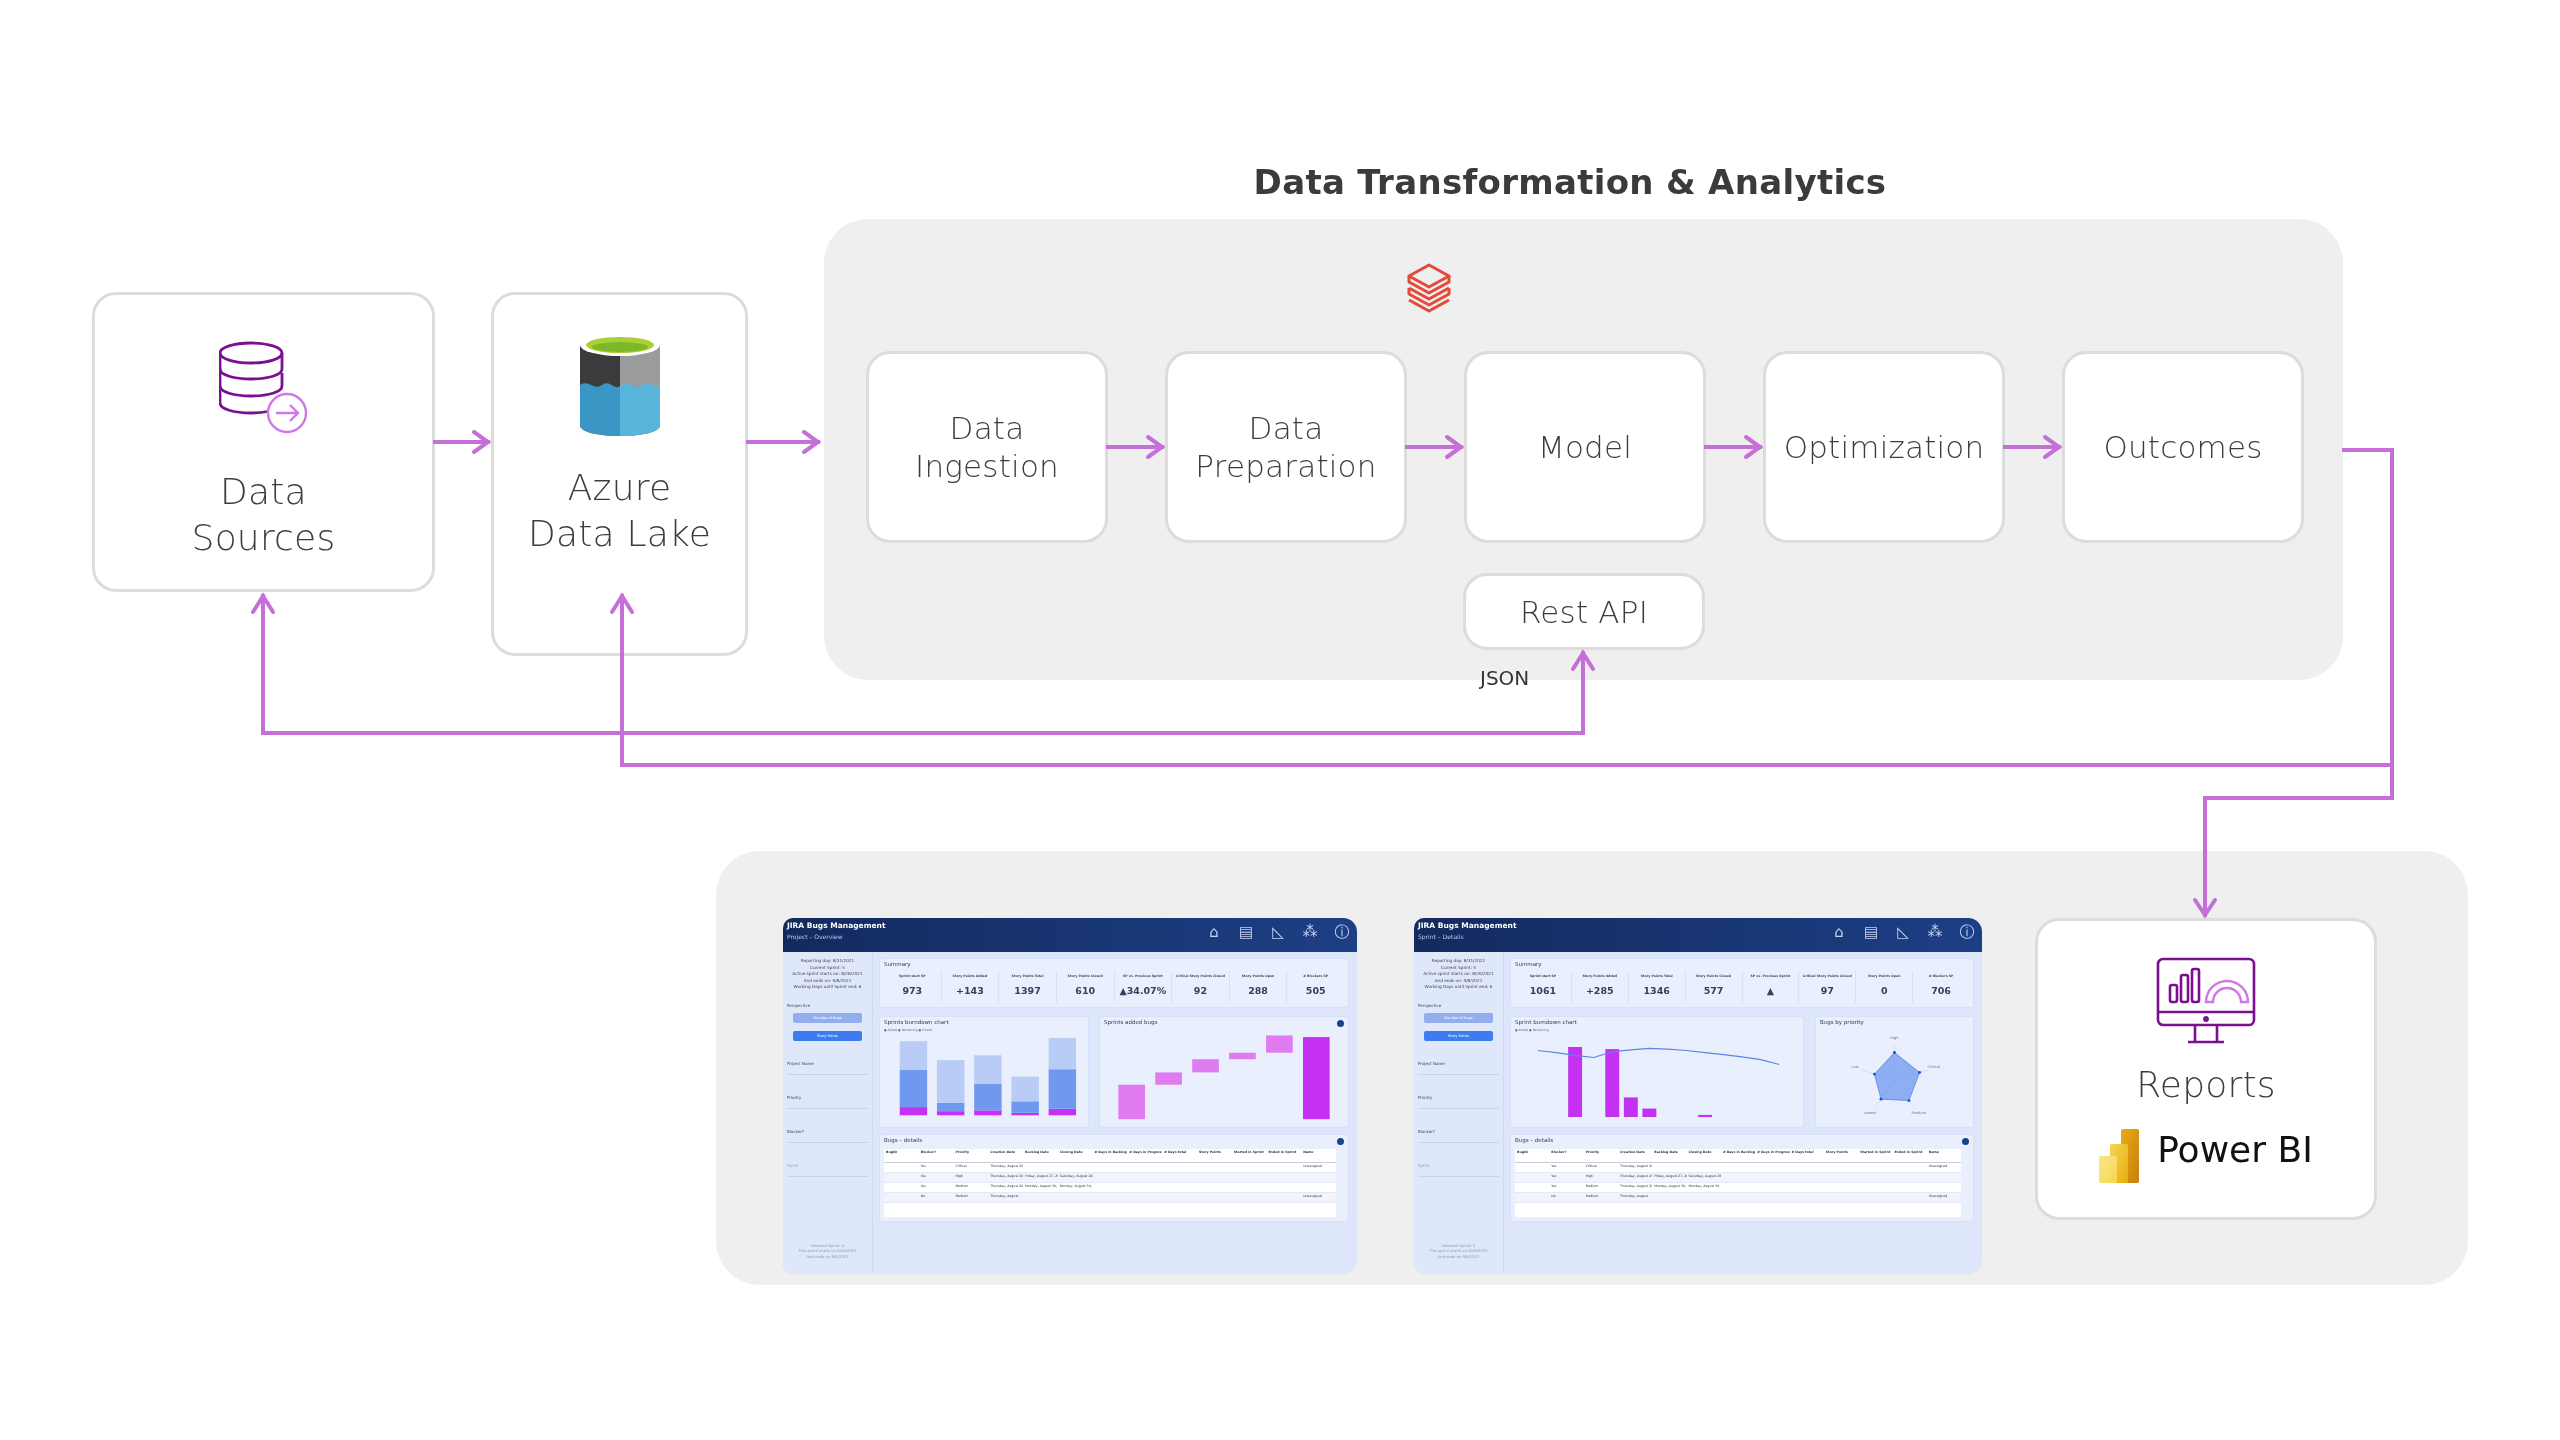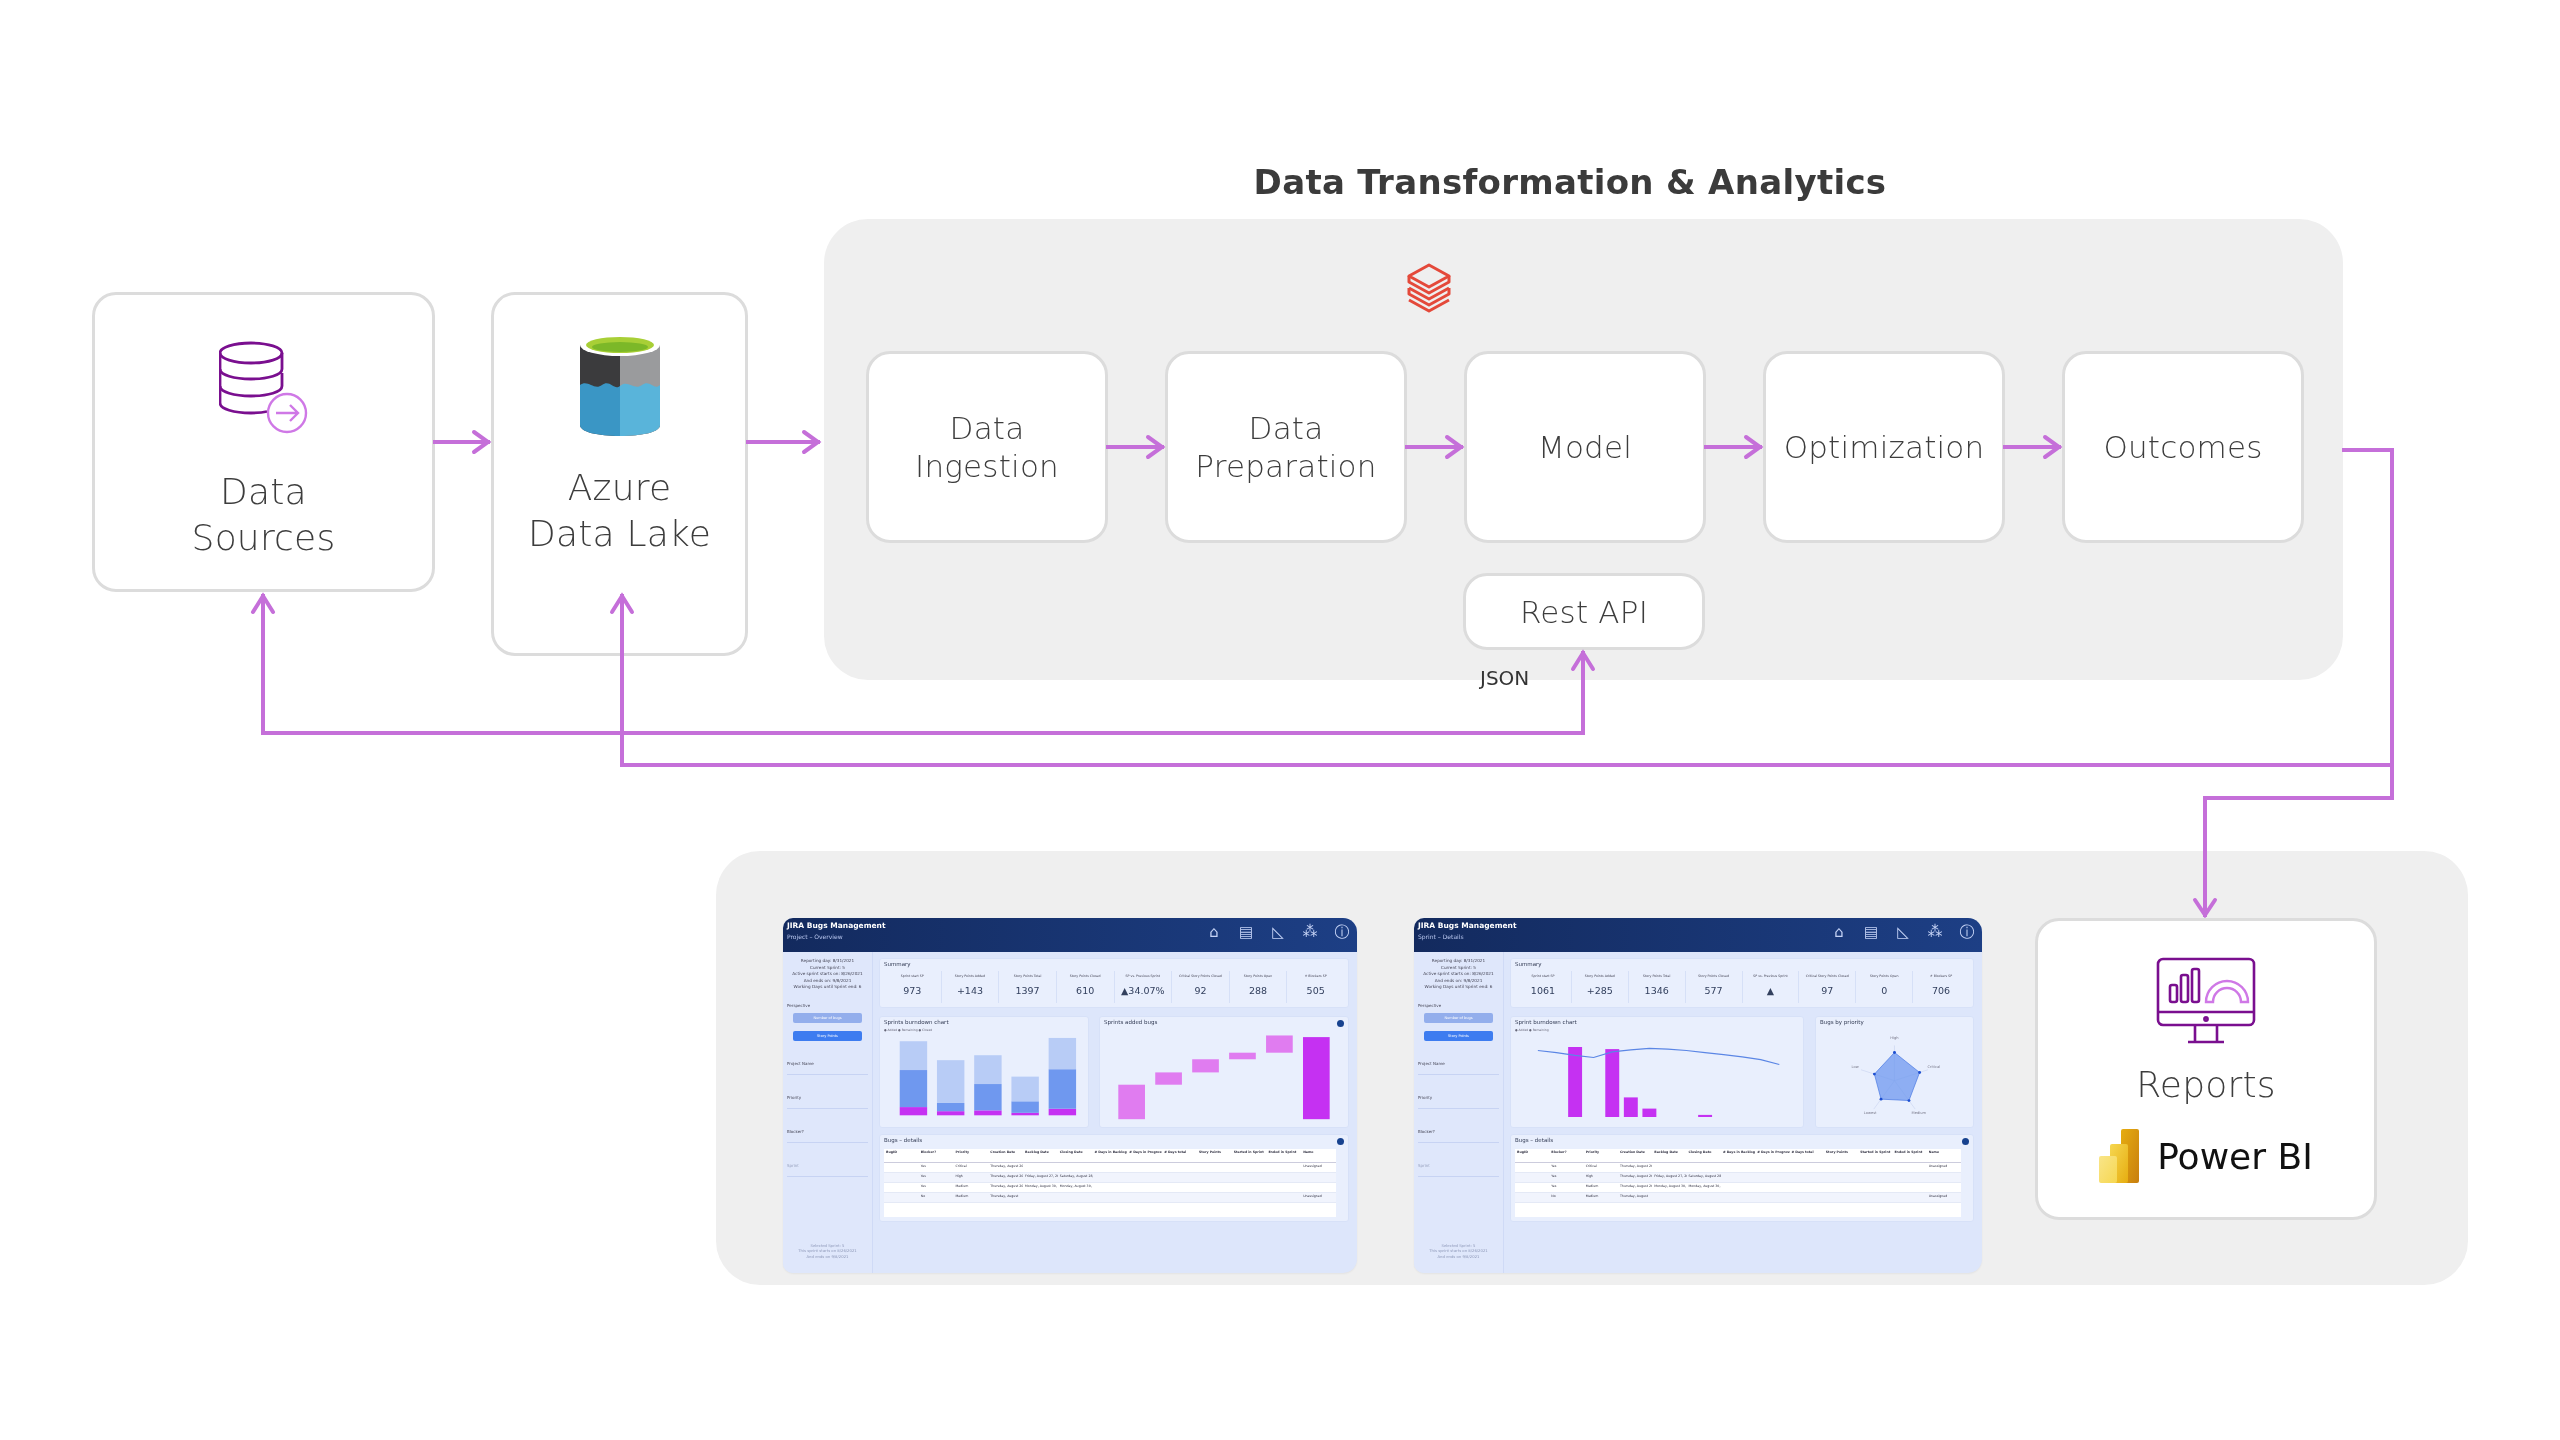--- a/index.html
+++ b/index.html
@@ -43,21 +43,21 @@
       font-family: "DejaVu Sans", sans-serif; font-size: 50px; font-weight: 500; color: #111; letter-spacing: -0.5px;
     }
 
     #json-label { position: absolute; left: 1480px; top: 666px; font-size: 20px; color: #333; font-family: "DejaVu Sans", sans-serif; text-align: center; }
 
     #arrows { position: absolute; left: 0; top: 0; width: 2560px; height: 1440px; pointer-events: none; }
 
     
     #node-reports { left: 2035px; top: 918px; width: 342px; height: 302px; justify-content: flex-start; padding-top: 36px; }
     #reports-label { margin-top: 18px; font-size: 36px; line-height: 44px; }
-    #powerbi-row { display: flex; align-items: center; gap: 18px; margin-top: 22px; }
+    #powerbi-row { display: flex; align-items: flex-start; gap: 18px; margin-top: 22px; }
     #powerbi-text { font-family: "DejaVu Sans", sans-serif; font-size: 36px; color: #111; }
 
     
     .dash {
       position: absolute; top: 918px; height: 355px; border-radius: 10px 14px 14px 10px;
       background: #dde6fb; overflow: hidden; box-shadow: 0 1px 2px rgba(0,0,0,0.05);
       font-family: "DejaVu Sans", sans-serif;
     }
     #dash-0 { left: 783px; width: 574px; }
     #dash-1 { left: 1414px; width: 568px; }
@@ -79,21 +79,21 @@
     .side-btn { margin: 5px 6px 0; height: 10px; border-radius: 2px; background: #93aeec; color: #fff; font-size: 3.5px; text-align: center; line-height: 10px; }
     .side-btn.active { background: #3d7cf0; margin-top: 8px; }
     .side-filter { margin-top: 20px; font-size: 4px; border-bottom: 1px solid #c7d3f3; padding-bottom: 8px; }
     .side-footer { position: absolute; bottom: 14px; left: 0; right: 0; text-align: center; color: #8d98b8; font-size: 3.8px; line-height: 5.5px; }
 
     .dash-main { position: absolute; left: 96px; top: 40px; right: 8px; bottom: 6px; }
     .card { position: absolute; background: #e9effd; border: 1px solid #d7e1f8; border-radius: 3px; }
     .card-title { position: absolute; left: 4px; top: 2px; font-size: 5.5px; color: #333c55; }
     .summary { left: 0; top: 0; right: 0; height: 50px; }
     .kpis { position: absolute; left: 4px; right: 4px; top: 12px; bottom: 4px; display: flex; }
-    .kpi { flex: 1; text-align: center; border-left: 1px solid #d6e0f7; }
+    .kpi { flex: 1; text-align: center; border-left: 1px solid #d6e0f7; font-weight: bold; }
     .kpi:first-child { border-left: none; }
     .kpi-label { font-size: 3.2px; color: #445; margin-top: 3px; white-space: nowrap; overflow: hidden; }
     .kpi-value { font-size: 9.5px; color: #33405e; margin-top: 7px; }
 
     .chart-card { top: 58px; height: 112px; }
     .table-card { left: 0; right: 0; top: 176px; height: 88px; }
     .help-dot { position: absolute; right: 4px; top: 3px; width: 7px; height: 7px; border-radius: 50%; background: #17428f; }
     .legend { position: absolute; left: 4px; top: 11px; font-size: 3px; color: #667; }
     .chart-svg { position: absolute; left: 6px; right: 6px; top: 16px; bottom: 6px; }
     .tbl { position: absolute; left: 4px; right: 12px; top: 14px; bottom: 4px; background: #fff; font-size: 3.2px; color: #334; }

